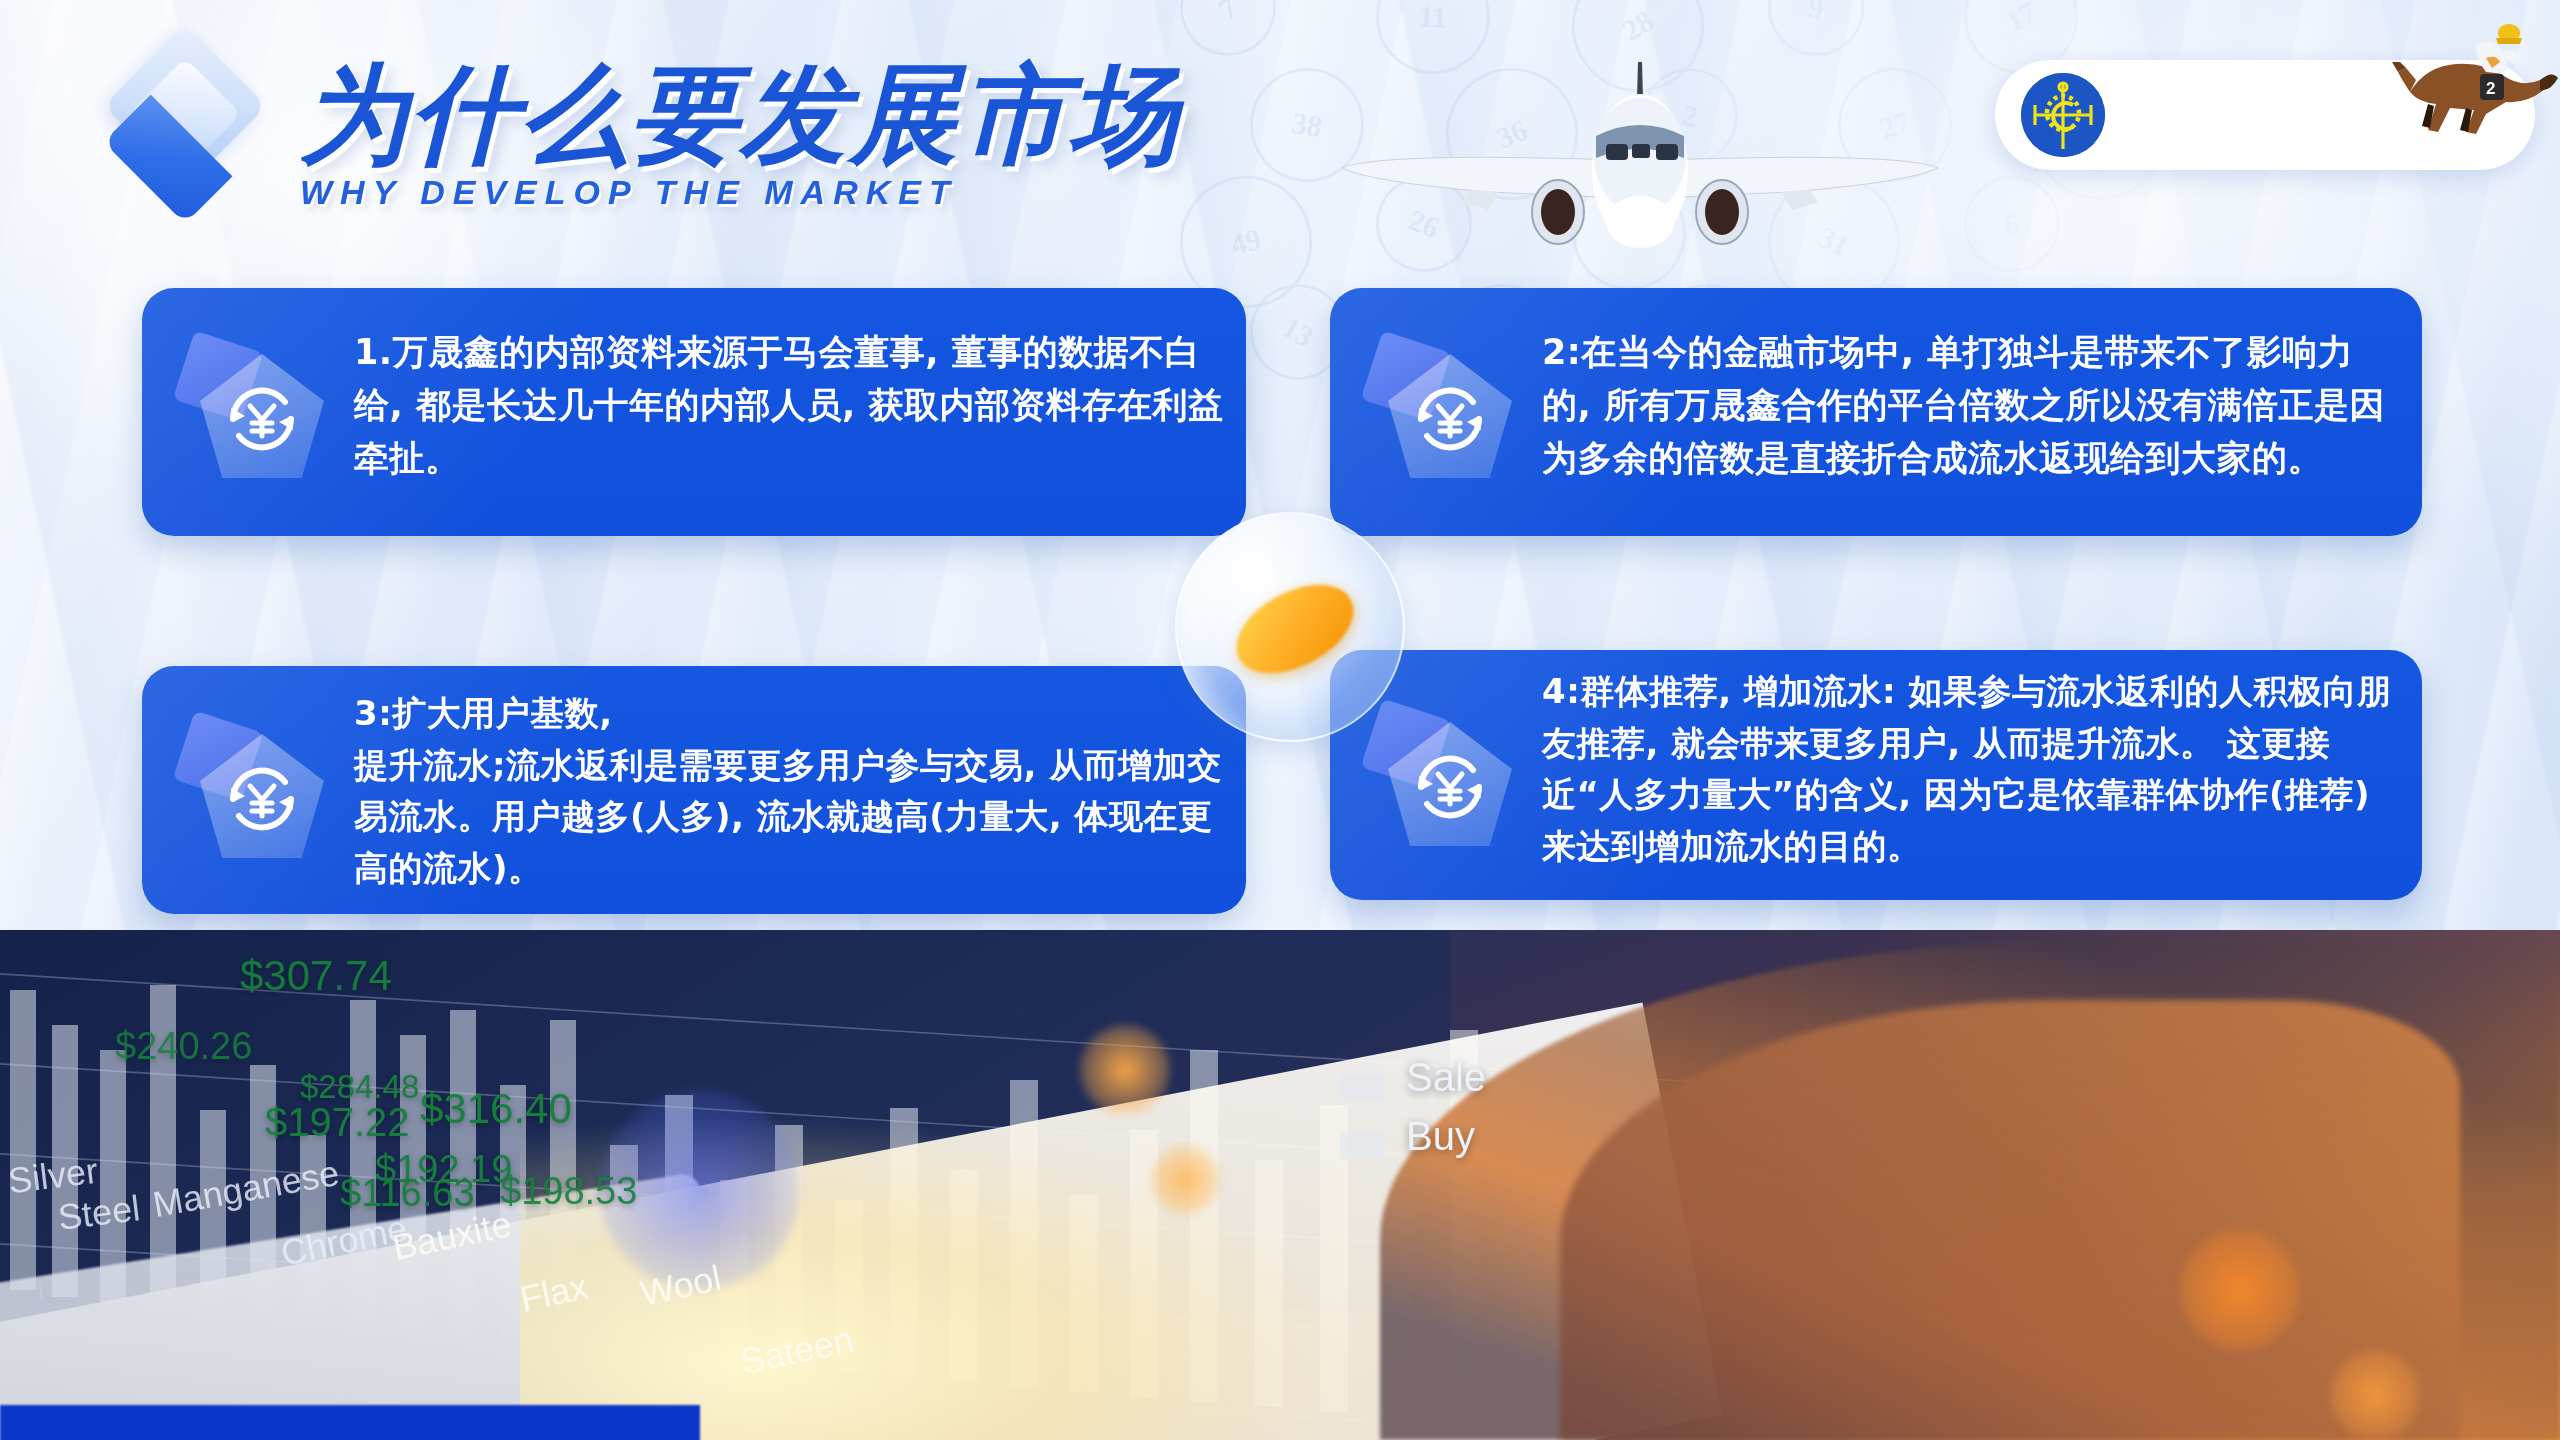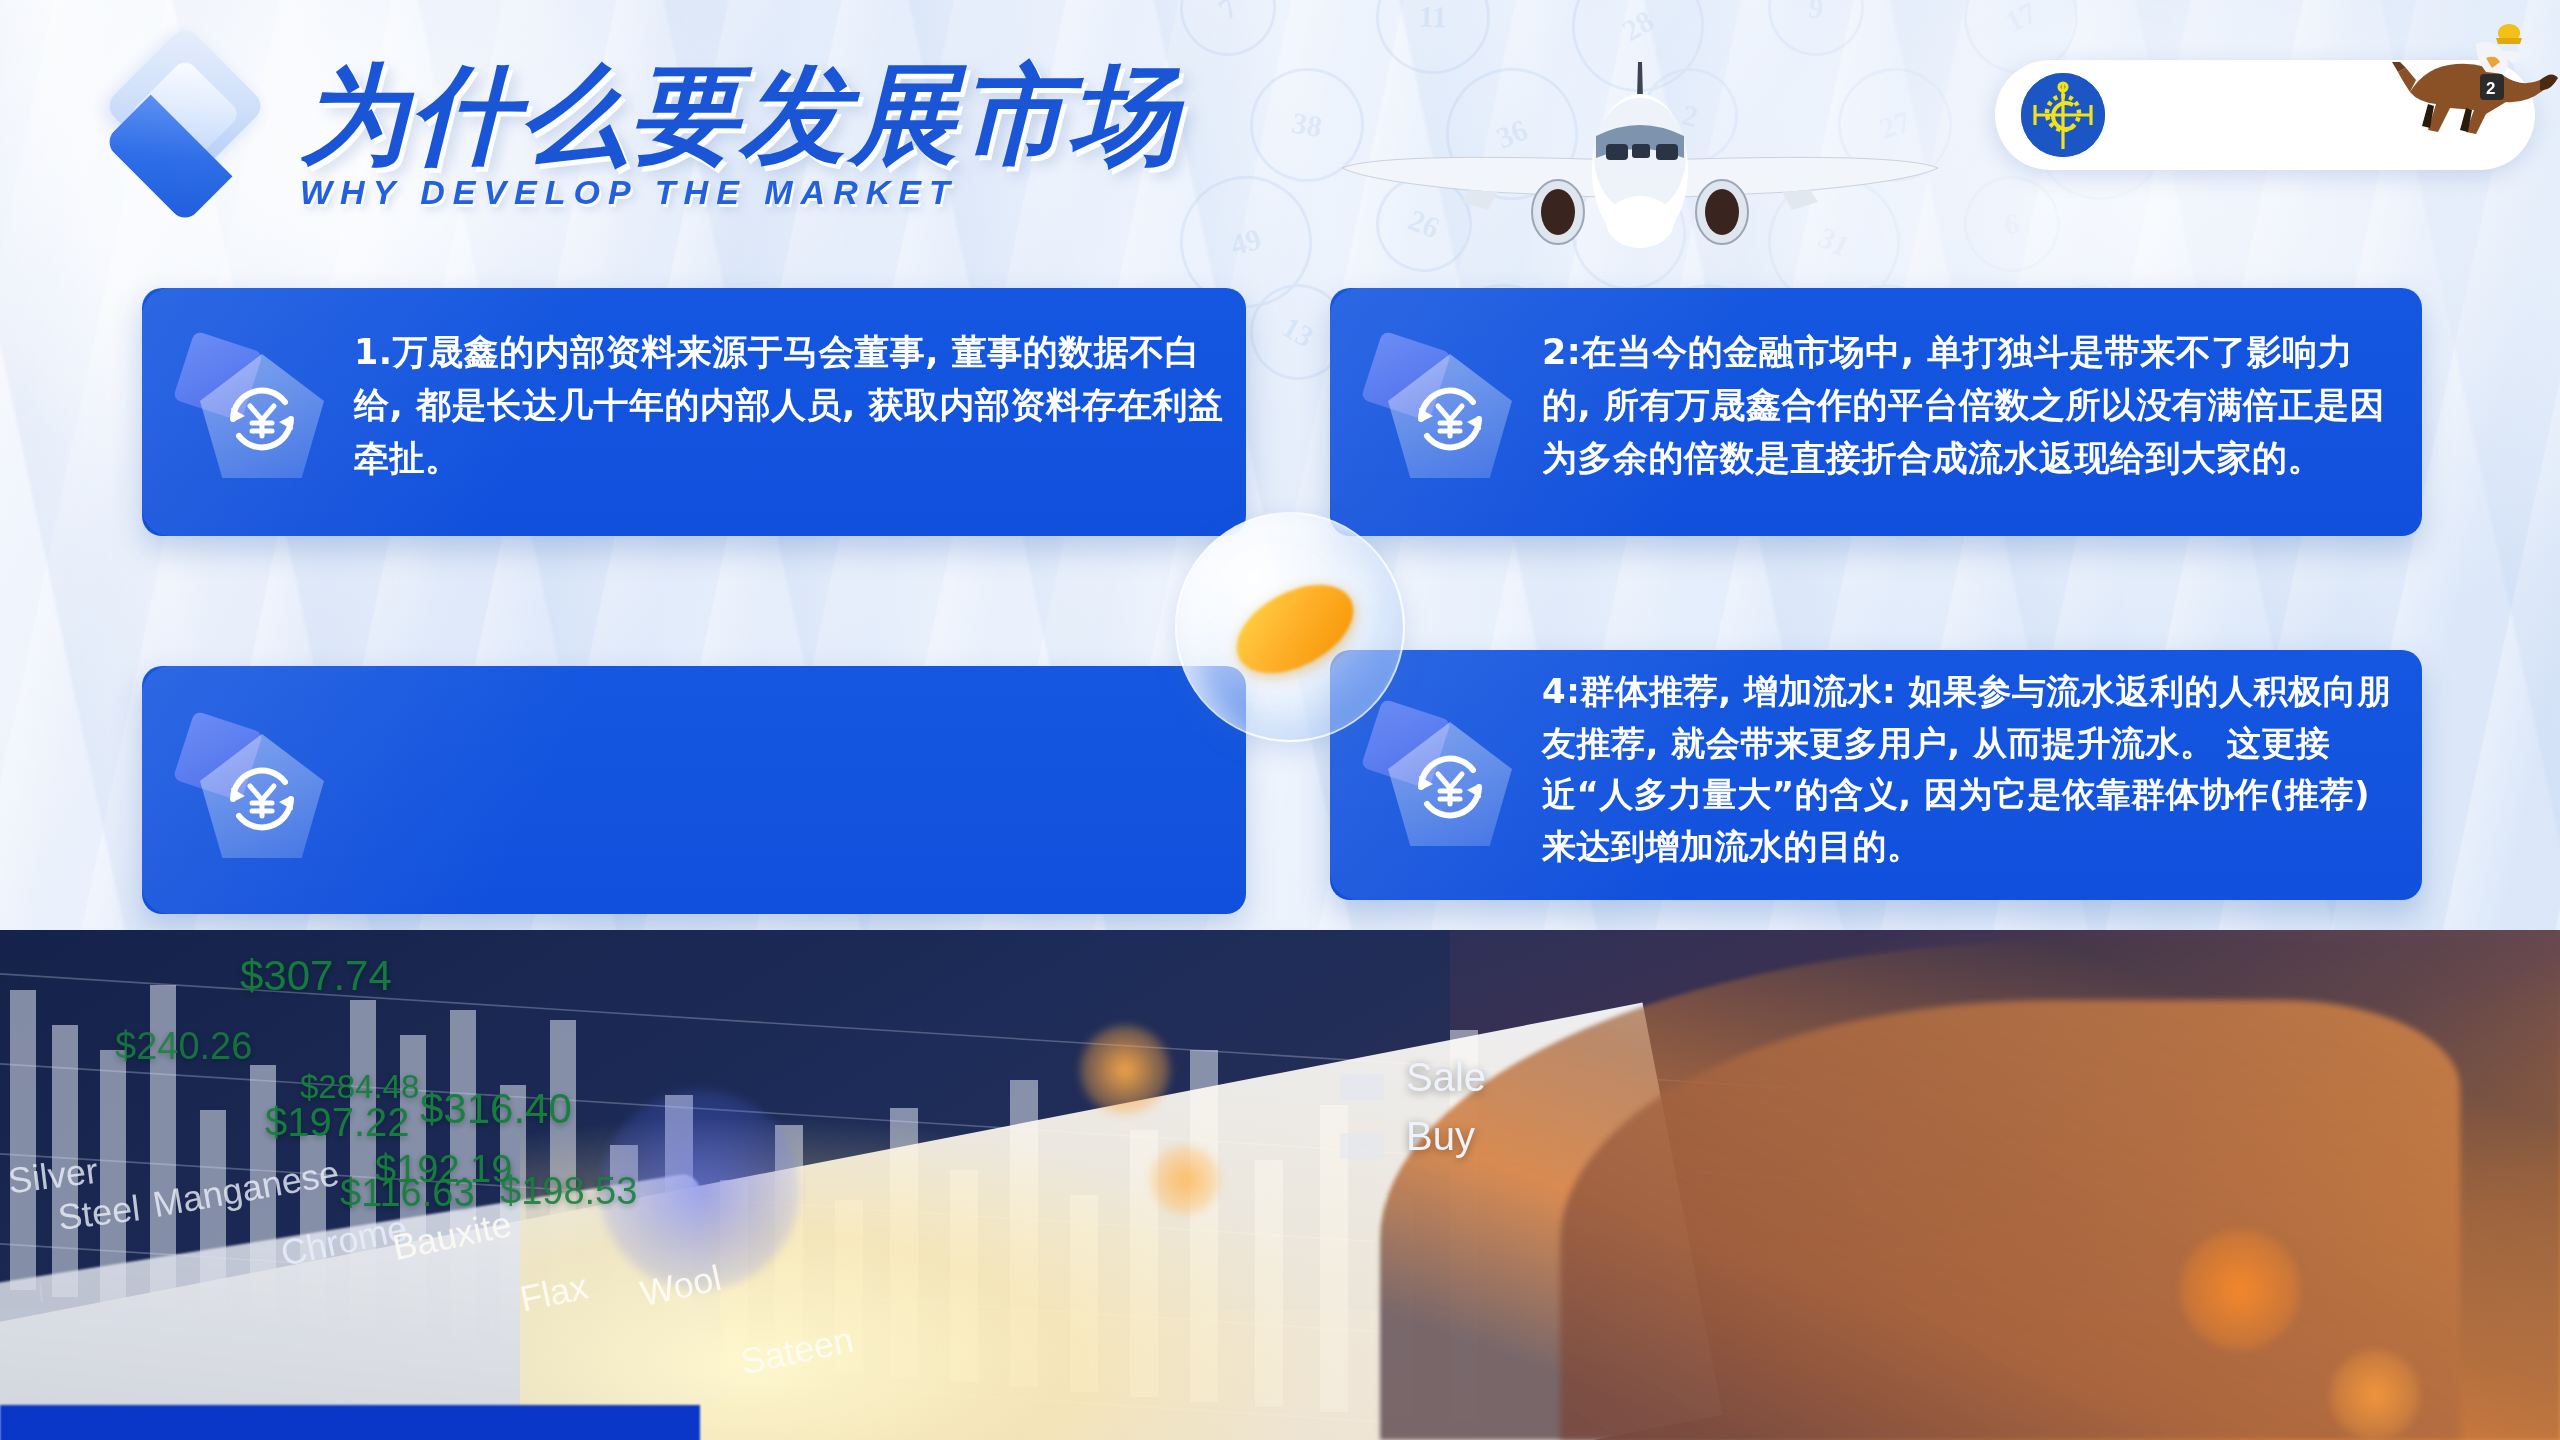--- a/index.html
+++ b/index.html
@@ -71,21 +71,21 @@
   .jc-emblem{ width:84px; height:84px; border-radius:50%;
     background:#1b56c4; position:relative; flex:0 0 auto; }
   .jc-text{ margin-left:22px; }
   .jc-cn{ font-size:40px; font-weight:700; color:#111; letter-spacing:3px;
     font-family:"DejaVu Sans","Liberation Sans",sans-serif; line-height:1.05;}
   .jc-en{ font-size:23px; font-weight:700; color:#1a1a1a; letter-spacing:1.2px;
     font-family:"Liberation Serif",serif; margin-top:3px;}
   .jc-horse{ position:absolute; left:385px; top:-38px; width:180px; height:120px; }
 
   
-  .card{ position:absolute; border-radius:20px; background:linear-gradient(180deg,#1557e0 0%,#1150dc 100%);
+  .card{ position:absolute; border-radius:32px; background:linear-gradient(180deg,#1557e0 0%,#1150dc 100%);
     box-shadow:0 14px 30px rgba(40,90,180,.25); }
   .card::after{ content:""; position:absolute; left:14px; right:14px; bottom:-14px; height:26px;
     border-radius:0 0 26px 26px; background:rgba(255,255,255,.45); z-index:-1; }
   .card-sheen{ position:absolute; left:0; top:0; right:0; bottom:0; border-radius:28px;
     background:linear-gradient(115deg, rgba(255,255,255,.10) 0%, rgba(255,255,255,0) 38%);
     pointer-events:none;}
   .card-icon{ position:absolute; left:36px; width:150px; height:160px; }
   .pent-back{ position:absolute; left:4px; top:8px; width:72px; height:72px;
     background:linear-gradient(135deg,#6f8ff5,#4f6fec); transform:rotate(18deg); border-radius:8px; opacity:.95;}
   .pent{ position:absolute; left:22px; top:22px; width:124px; height:124px;
@@ -330,20 +330,22 @@
           <g stroke="#fff" stroke-width="5" stroke-linecap="round">
             <line x1="27" y1="26" x2="39" y2="40"></line>
               <line x1="51" y1="26" x2="39" y2="40"></line>
             <line x1="39" y1="40" x2="39" y2="56"></line>
             <line x1="29" y1="43" x2="49" y2="43"></line>
               <line x1="29" y1="51" x2="49" y2="51"></line>
           </g>
         </svg>
       </div>
     </div>
+    <div class="card-text">3:扩大用户基数,
+提升流水;流水返利是需要更多用户参与交易, 从而增加交易流水。用户越多(人多), 流水就越高(力量大, 体现在更高的流水)。</div>
   </div>
 
   <div class="card" id="card4">
     <div class="card-sheen"></div>
     <div class="card-icon">
       <div class="pent-back"></div>
       <div class="pent"></div>
       <div class="pent-glyph">
         <svg viewBox="0 0 78 78" width="78" height="78">
           <path d="M10 39 a29 29 0 0 1 52 -17" stroke="#fff" stroke-width="6" fill="none" stroke-linecap="round"></path>

